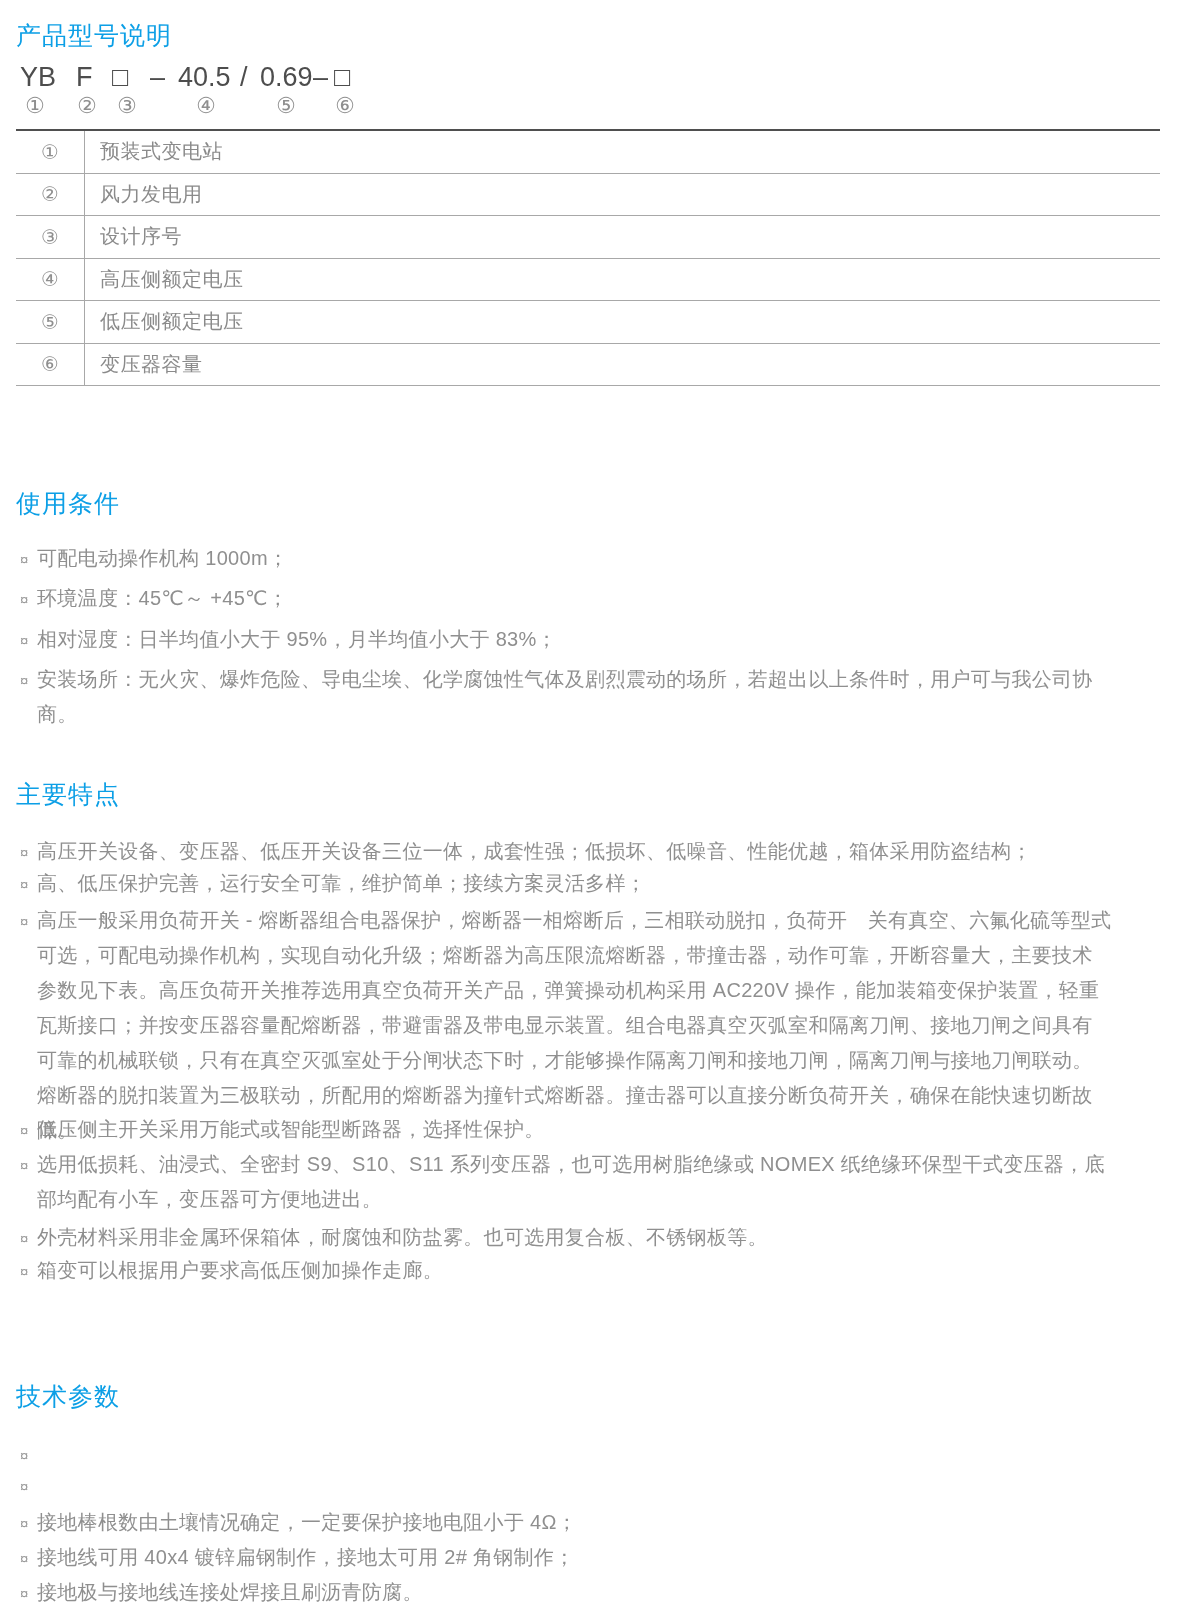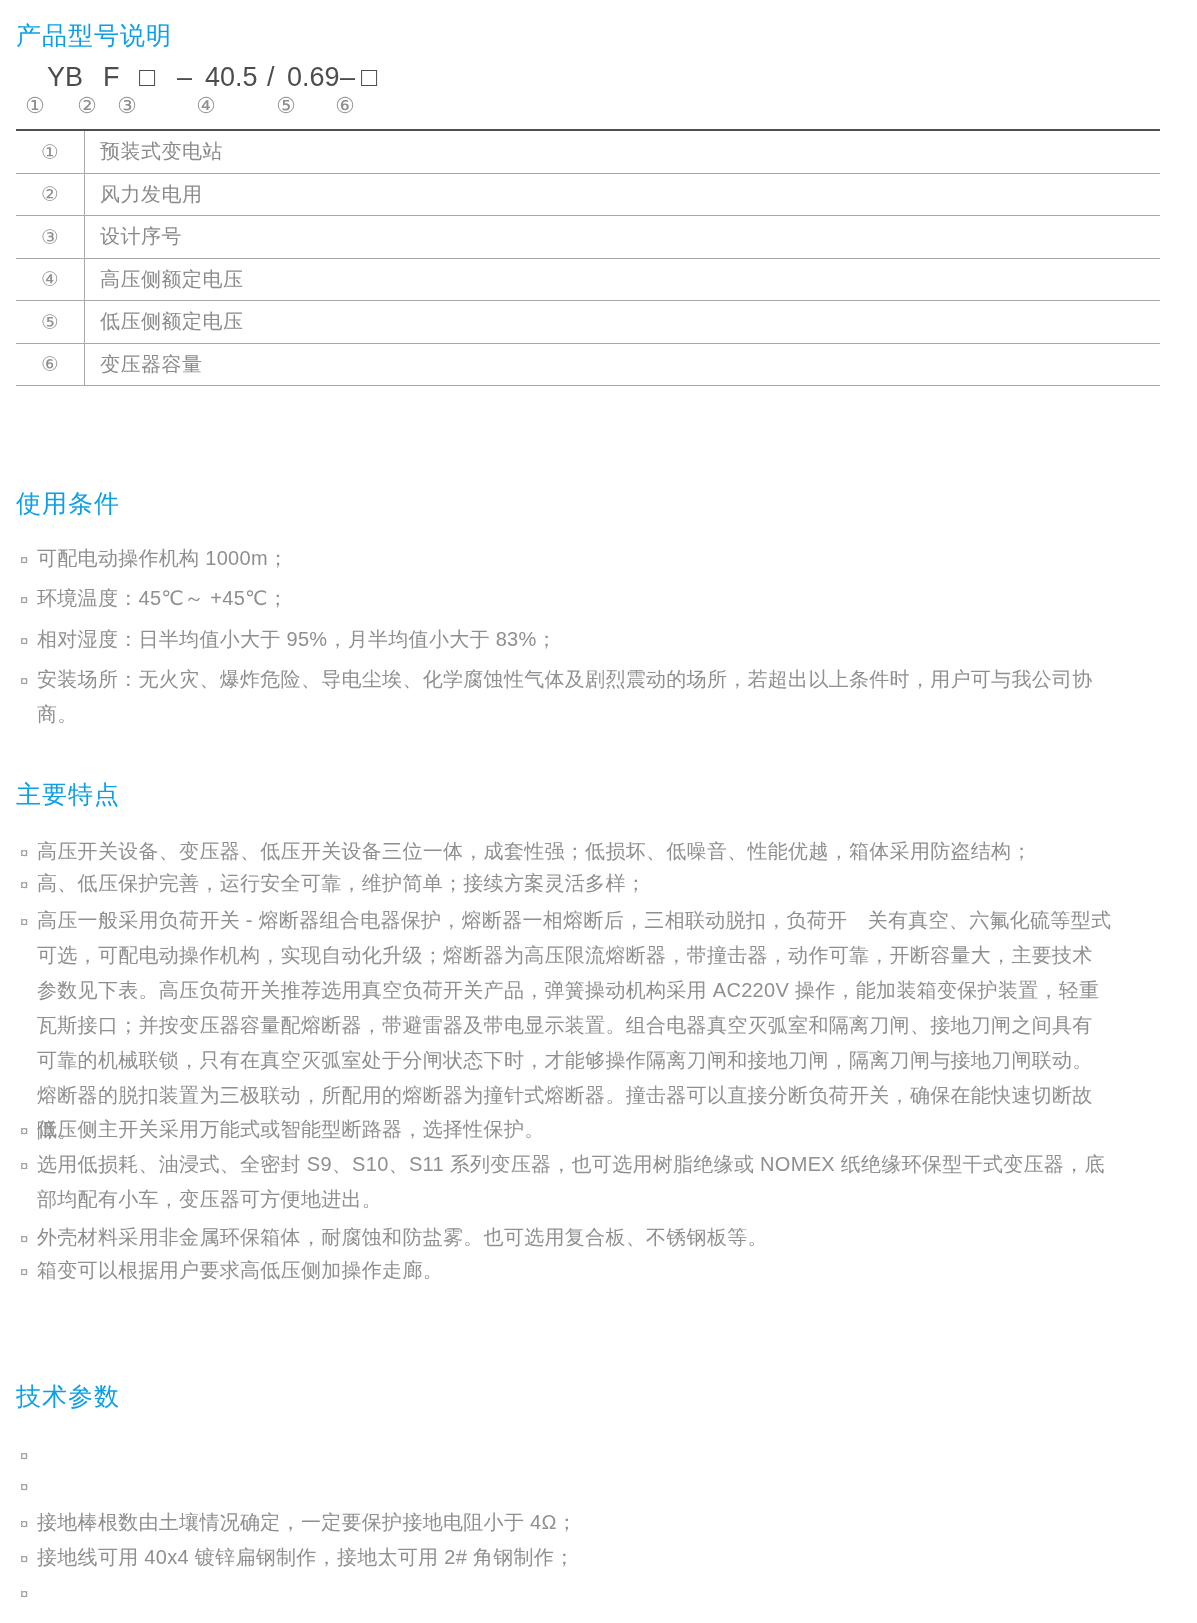--- a/index.html
+++ b/index.html
@@ -16,21 +16,21 @@
     position: absolute; left: 16px;
     font-size: 25px; font-weight: normal;
     color: #0C9FE6; line-height: 30px;
     letter-spacing: 1px;
   }
 
   
   .formula { position: absolute; left: 0; top: 60px; height: 34px; width: 100%; }
   .formula .tok {
     position: absolute; top: 0;
-    font-size: 27px; color: #4d4d4d; line-height: 34px; margin-left: 27px;
+    font-size: 27px; color: #4d4d4d; line-height: 34px;
   }
   .circles { position: absolute; left: 0; top: 93px; height: 26px; width: 100%; }
   .circles .circ {
     position: absolute; top: 0;
     font-size: 22px; color: #8f8f8f; line-height: 26px;
     font-family: "DejaVu Sans", sans-serif;
   }
 
   
   .spec-table {
@@ -185,15 +185,16 @@
   <div class="bullet" style="top:1505px">
     <span class="bul">¤</span>
     <span>接地棒根数由土壤情况确定，一定要保护接地电阻小于 4Ω；</span>
   </div>
   <div class="bullet" style="top:1540px">
     <span class="bul">¤</span>
     <span>接地线可用 40x4 镀锌扁钢制作，接地太可用 2# 角钢制作；</span>
   </div>
   <div class="bullet" style="top:1575px">
     <span class="bul">¤</span>
+    <span>接地极与接地线连接处焊接且刷沥青防腐。</span>
   </div>
 
 </div>
 
 </body></html>

